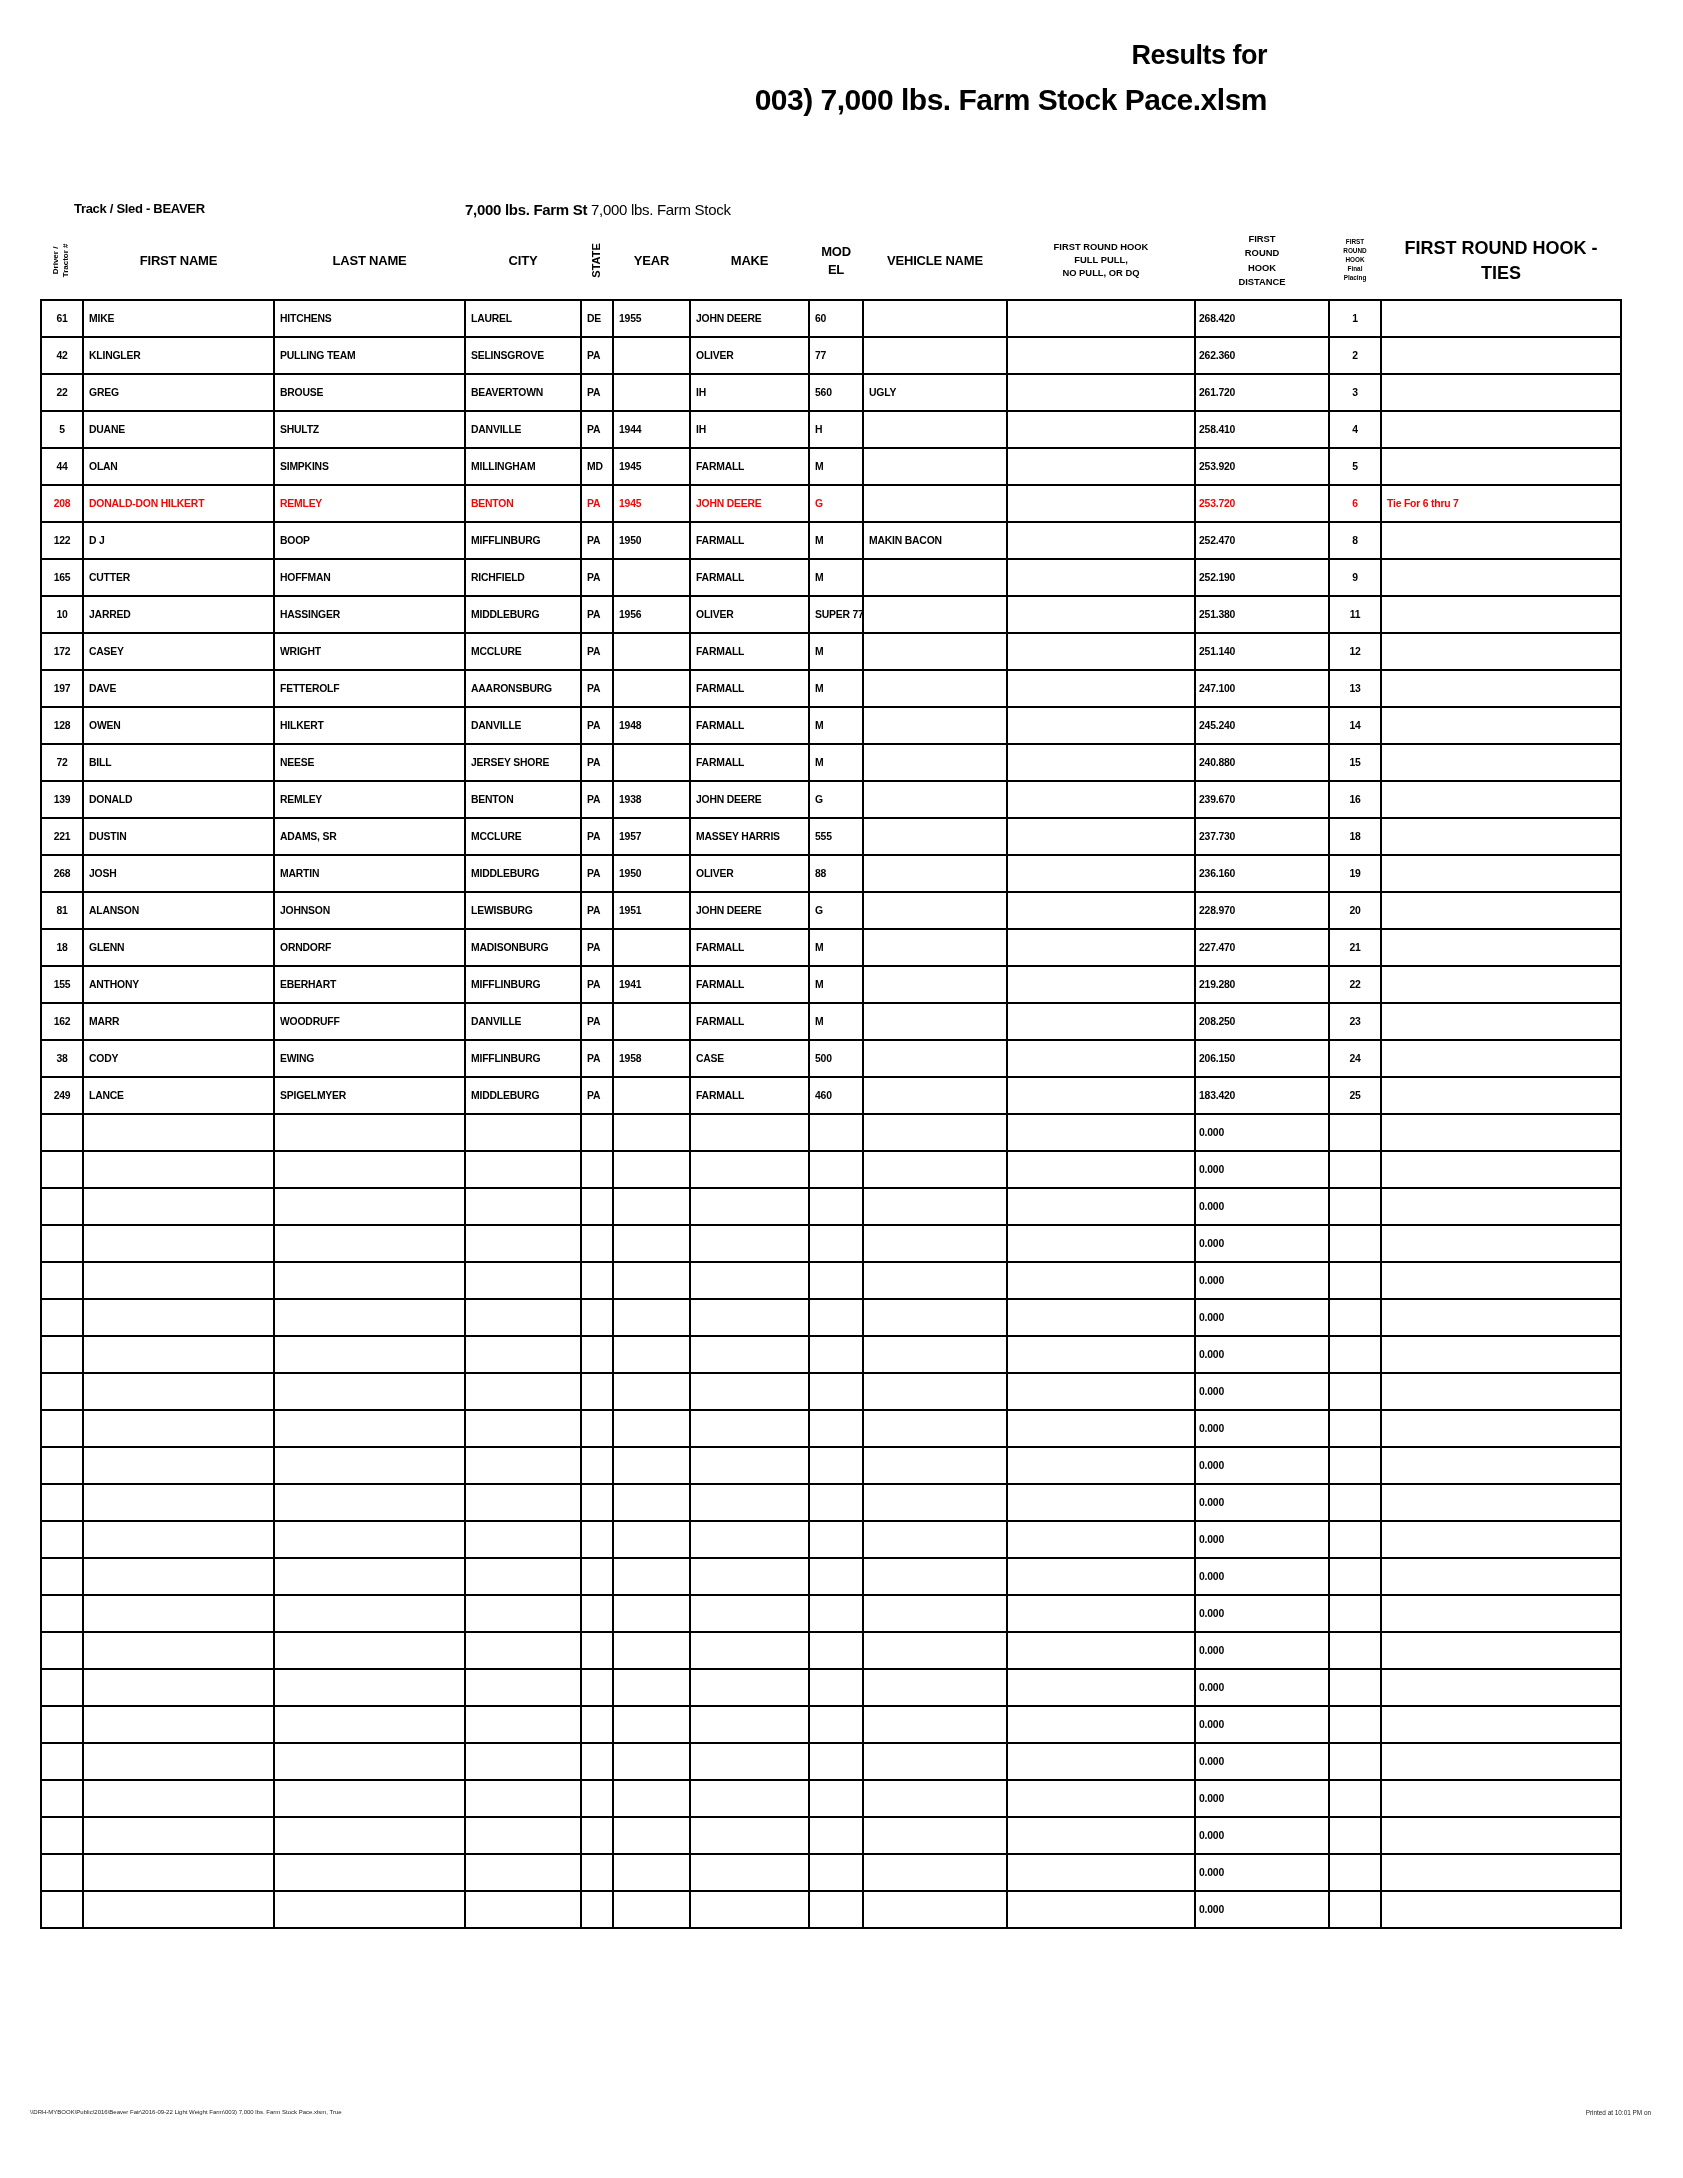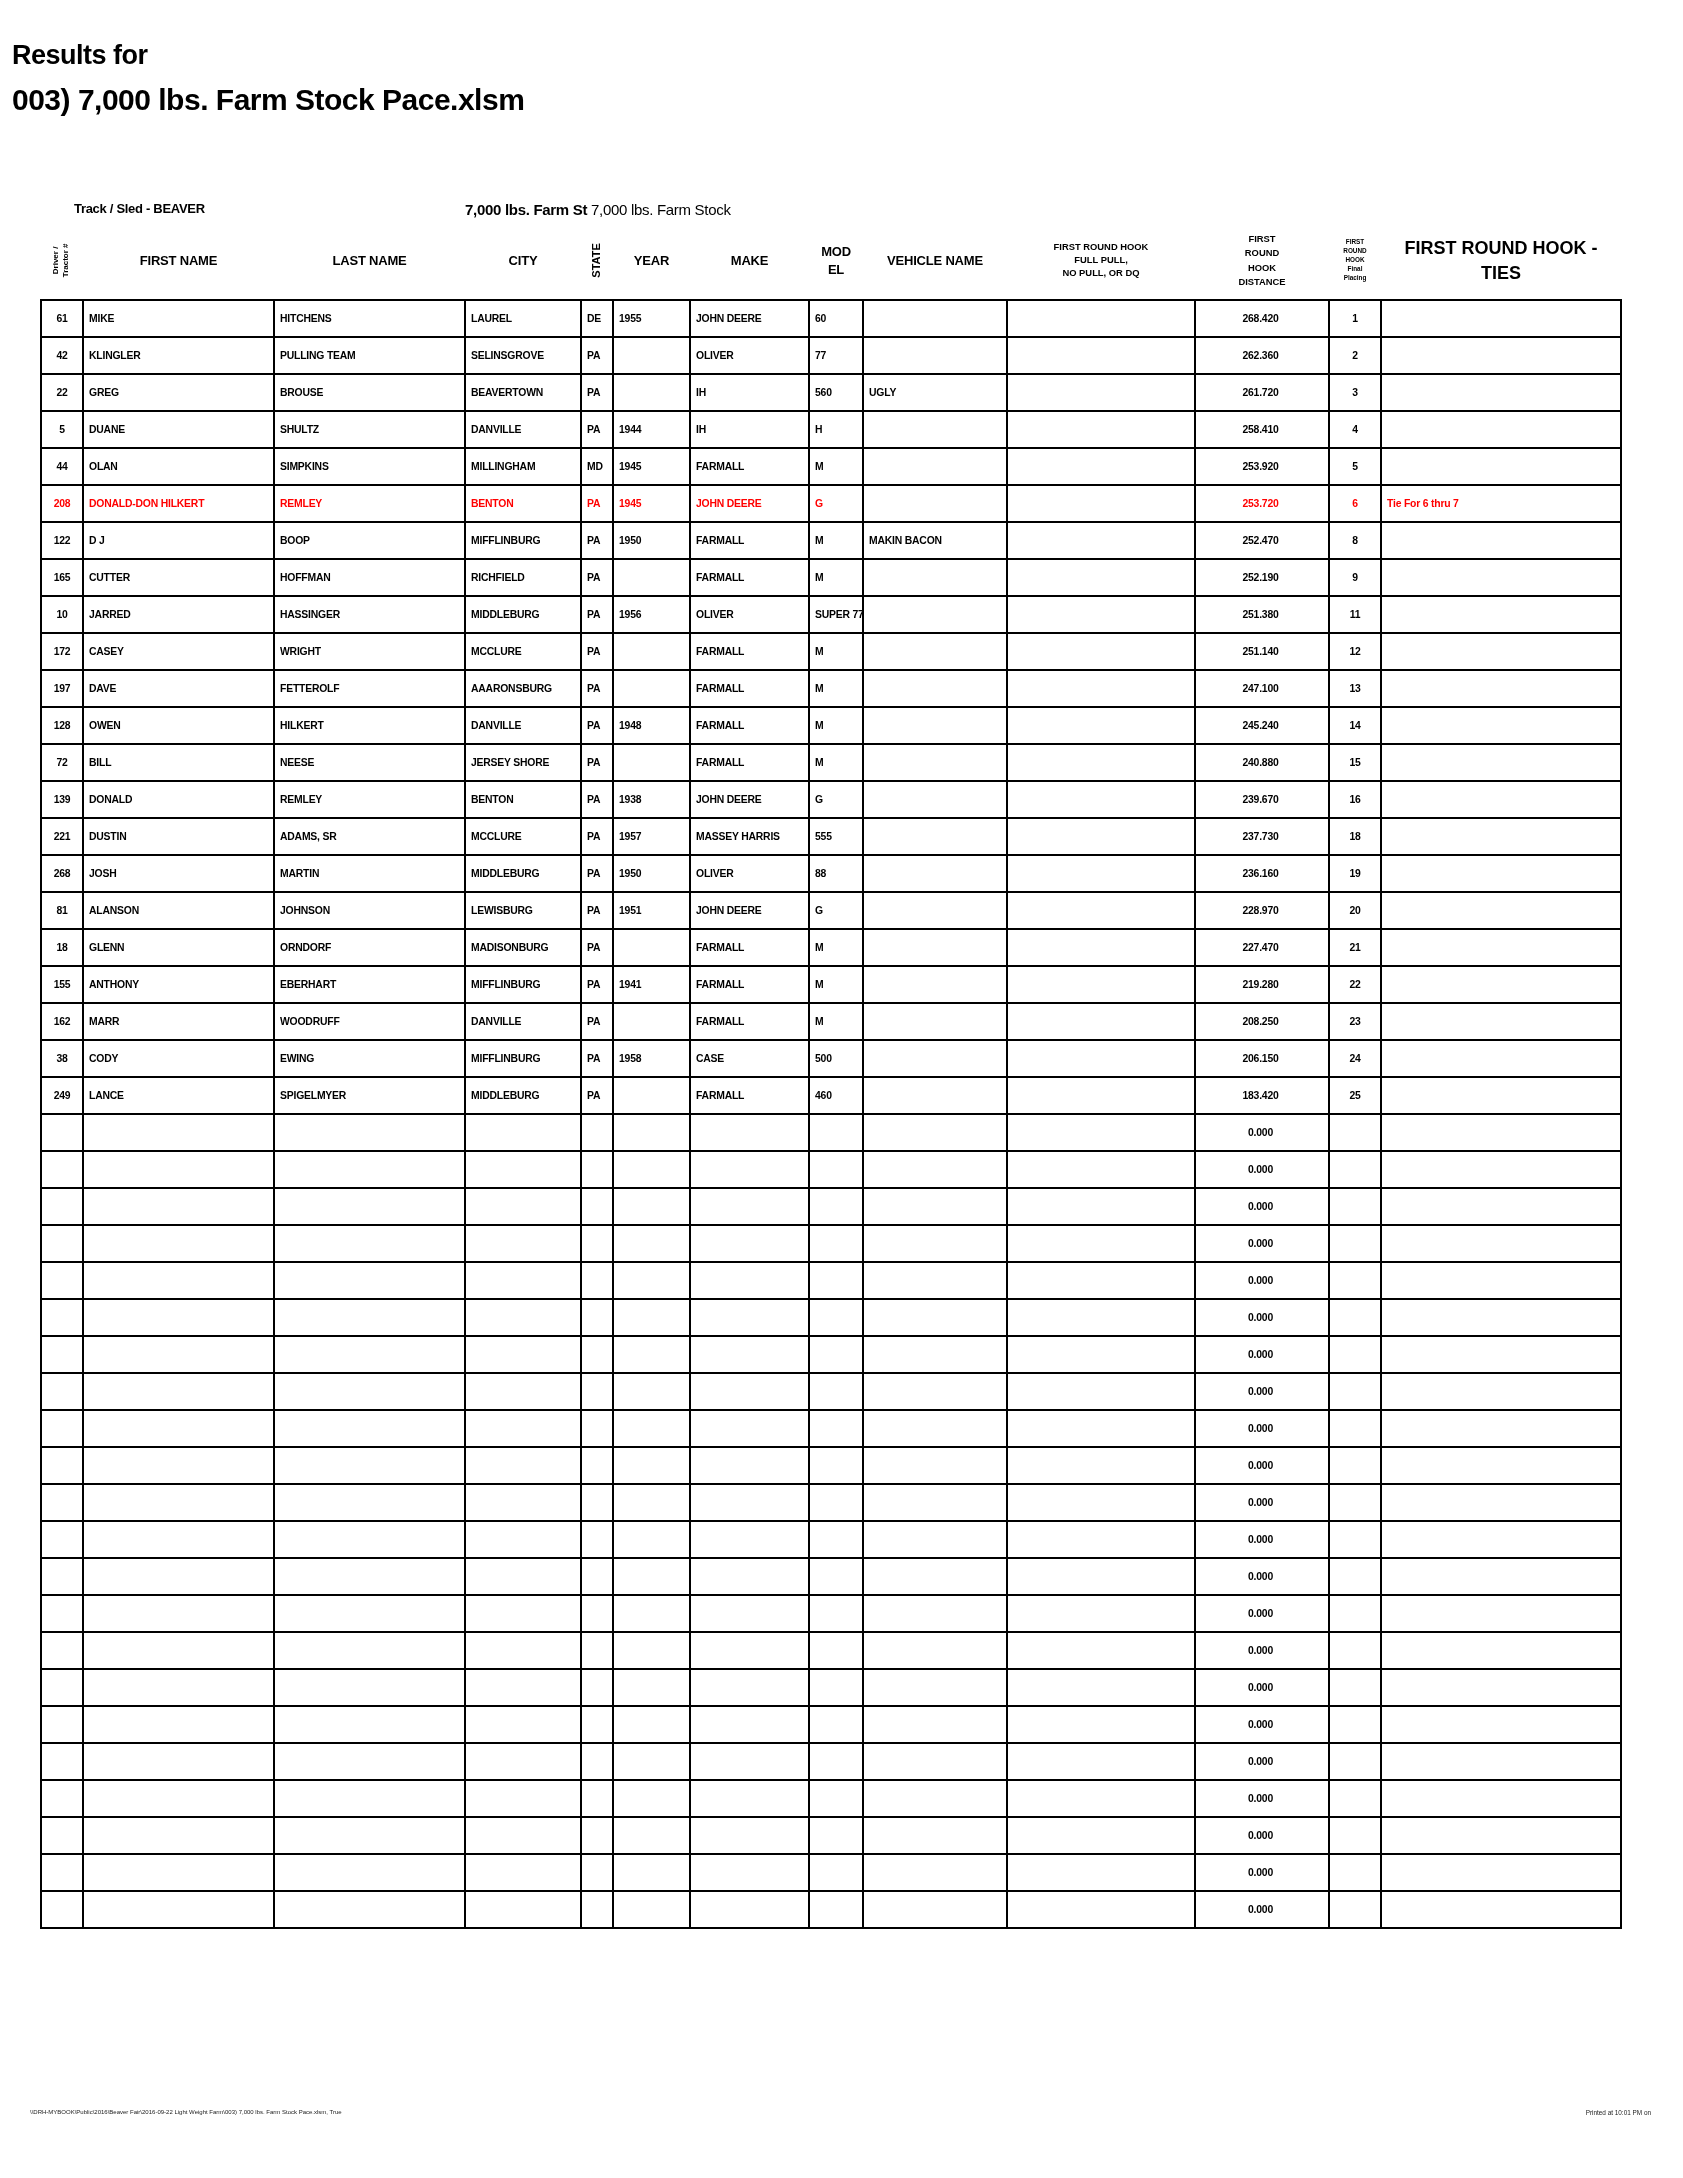--- a/index.html
+++ b/index.html
@@ -1,18 +1,18 @@
 <!DOCTYPE html>
 <html><head>
 <meta charset="utf-8">
 <style>
   * { margin:0; padding:0; box-sizing:border-box; }
   html,body { width:1683px; height:2178px; background:#fff; font-family:"Liberation Sans",sans-serif; color:#000; }
 
-  .title-block { position:absolute; left:0; top:40px; width:1267px; text-align:left;margin-left:12px; }
+  .title-block { position:absolute; left:0; top:40px; width:1267px; text-align:right; }
   .title-line1 { font-size:27px; font-weight:bold; letter-spacing:-0.5px; }
   .title-line2 { font-size:30px; font-weight:bold; letter-spacing:-0.5px; margin-top:12px; }
 
   .meta-row { position:absolute; top:201px; left:0; width:1683px; height:20px; }
   .meta-track { position:absolute; left:74px; font-size:13px; font-weight:bold; letter-spacing:-0.3px; }
   .meta-class-a { position:absolute; left:465px; font-size:15px; font-weight:bold; letter-spacing:-0.3px; white-space:nowrap; }
   .meta-class-b { position:absolute; left:591px; font-size:15px; font-weight:normal; letter-spacing:-0.3px; white-space:nowrap; }
 
   table.results { position:absolute; left:40px; top:222px; border-collapse:collapse; table-layout:fixed; width:1579px; }
   table.results col.c0{width:42px} table.results col.c1{width:191px} table.results col.c2{width:191px}
@@ -27,21 +27,21 @@
   th.h-driver div { font-size:8px; line-height:1.3; width:78px; margin-left:-19px; }
   th.h-state div { font-size:11px; width:78px; margin-left:-24px; }
   th.h-fullpull { font-size:9.4px; }
   th.h-dist { font-size:9.4px; line-height:1.5; }
   th.h-place { font-size:6.4px; line-height:1.4; }
   th.h-ties { font-size:18px; }
 
   tbody td { border:2px solid #000; height:37px; font-size:10.4px; font-weight:bold; letter-spacing:-0.2px; vertical-align:middle; overflow:visible; white-space:nowrap; padding:0 3px; }
   td.c-left { text-align:left; padding-left:5px; }
   td.c-center { text-align:center; }
-  td.c-right { text-align:center; padding-right:6px; }
+  td.c-right { text-align:left; padding-right:6px; }
   tr.tie-row td { color:#ff0000; }
 
   .footer-left { position:absolute; left:30px; top:2109px; font-size:6px; color:#222; letter-spacing:0; }
   .footer-right { position:absolute; right:32px; top:2109px; font-size:6.4px; color:#222; text-align:right; }
 </style>
 </head>
 <body>
 
 <div class="title-block">
   <div class="title-line1">Results for</div>

